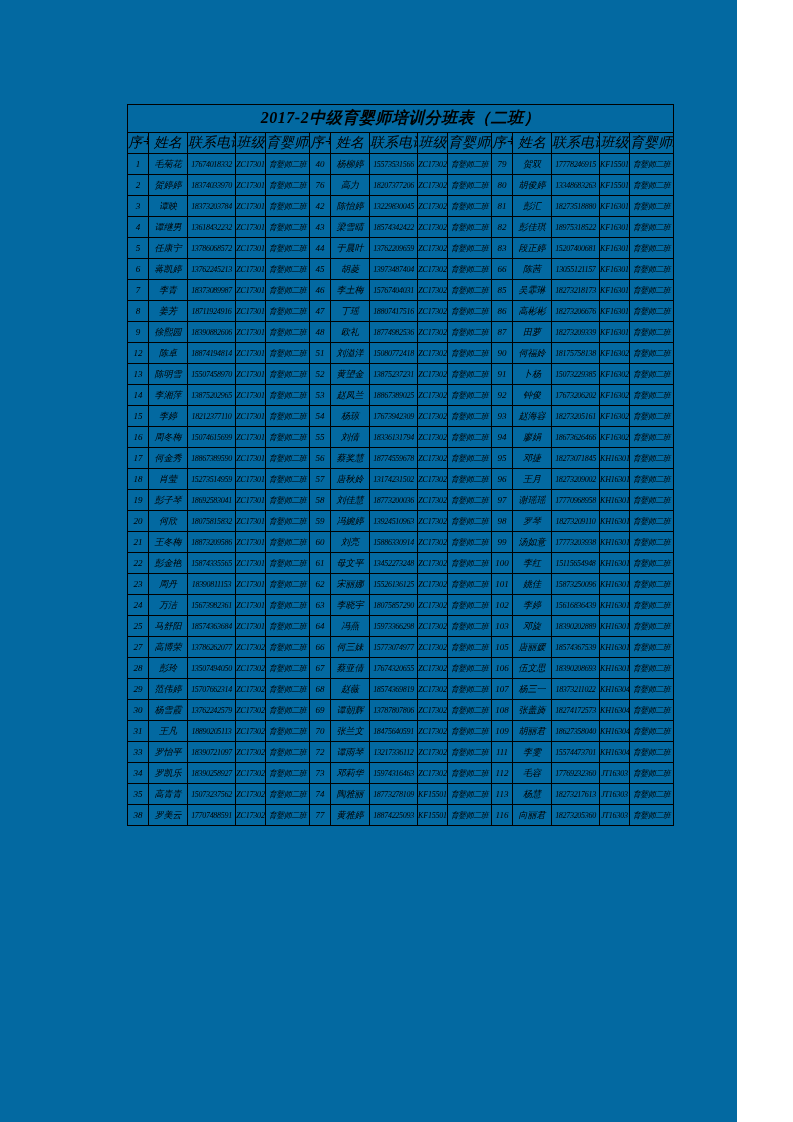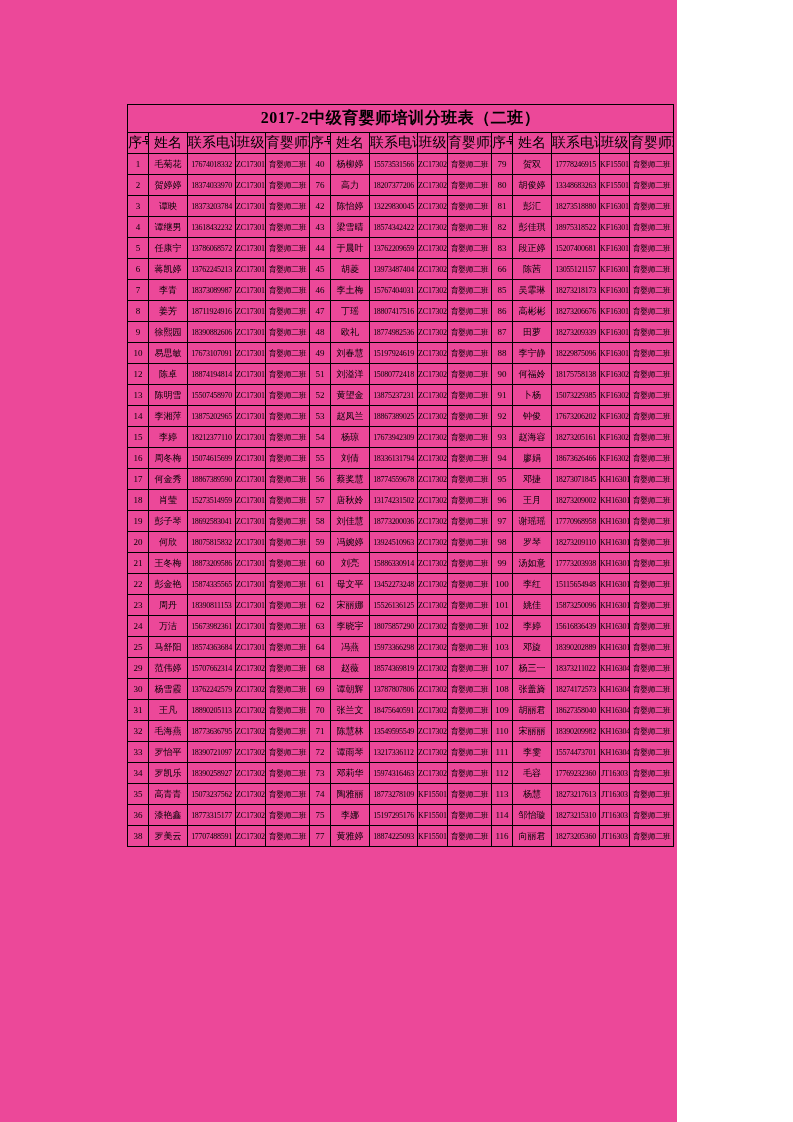--- a/index.html
+++ b/index.html
@@ -1,17 +1,17 @@
 <!DOCTYPE html>
 <html><head>
 <meta charset="utf-8">
 <style>
   html,body{margin:0;padding:0;background:#ffffff;}
-  .page{position:relative;width:677px;height:1122px;background:#ec4899;overflow:hidden;
-        font-family:"Liberation Serif","DejaVu Serif",serif;color:#000;}
+  .page{position:relative;width:737px;height:1122px;background:#0369a1;overflow:hidden;
+        font-family:"Liberation Serif","DejaVu Serif",serif;color:#000;font-style:italic;}
   .sheet{position:absolute;left:127px;top:104px;width:547px;}
   table{border-collapse:collapse;table-layout:fixed;width:547px;}
   td,th{border:1px solid #000;text-align:center;vertical-align:middle;
         padding:0;overflow:hidden;white-space:nowrap;height:20px;}
   .title-cell{font-size:16px;font-weight:bold;height:27px;letter-spacing:0.5px;
         border-bottom:1px solid #000;}
   th{font-size:14px;font-weight:normal;}
   td.c0{font-size:9px;}               
   td.c1{font-size:9px;}               
   td.c2{font-size:8px;letter-spacing:-0.3px;} 
@@ -212,37 +212,20 @@
             <td class="c2">18774982536</td>
             <td class="c3">ZC17302</td>
             <td class="c4">育婴师二班</td>
             <td class="c0">87</td>
             <td class="c1">田萝</td>
             <td class="c2">18273209339</td>
             <td class="c3">KF16301</td>
             <td class="c4">育婴师二班</td>
           </tr>
           <tr>
-            <td class="c0">10</td>
-            <td class="c1">易思敏</td>
-            <td class="c2">17673107091</td>
-            <td class="c3">ZC17301</td>
-            <td class="c4">育婴师二班</td>
-            <td class="c0">49</td>
-            <td class="c1">刘春慧</td>
-            <td class="c2">15197924619</td>
-            <td class="c3">ZC17302</td>
-            <td class="c4">育婴师二班</td>
-            <td class="c0">88</td>
-            <td class="c1">李宁静</td>
-            <td class="c2">18229875096</td>
-            <td class="c3">KF16301</td>
-            <td class="c4">育婴师二班</td>
-          </tr>
-          <tr>
             <td class="c0">12</td>
             <td class="c1">陈卓</td>
             <td class="c2">18874194814</td>
             <td class="c3">ZC17301</td>
             <td class="c4">育婴师二班</td>
             <td class="c0">51</td>
             <td class="c1">刘溢洋</td>
             <td class="c2">15080772418</td>
             <td class="c3">ZC17302</td>
             <td class="c4">育婴师二班</td>
@@ -467,20 +450,54 @@
             <td class="c2">15973366298</td>
             <td class="c3">ZC17302</td>
             <td class="c4">育婴师二班</td>
             <td class="c0">103</td>
             <td class="c1">邓旋</td>
             <td class="c2">18390202889</td>
             <td class="c3">KH16301</td>
             <td class="c4">育婴师二班</td>
           </tr>
           <tr>
+            <td class="c0">27</td>
+            <td class="c1">高博荣</td>
+            <td class="c2">13786262077</td>
+            <td class="c3">ZC17302</td>
+            <td class="c4">育婴师二班</td>
+            <td class="c0">66</td>
+            <td class="c1">何三妹</td>
+            <td class="c2">15773074977</td>
+            <td class="c3">ZC17302</td>
+            <td class="c4">育婴师二班</td>
+            <td class="c0">105</td>
+            <td class="c1">唐丽媛</td>
+            <td class="c2">18574367539</td>
+            <td class="c3">KH16301</td>
+            <td class="c4">育婴师二班</td>
+          </tr>
+          <tr>
+            <td class="c0">28</td>
+            <td class="c1">彭玲</td>
+            <td class="c2">13507494050</td>
+            <td class="c3">ZC17302</td>
+            <td class="c4">育婴师二班</td>
+            <td class="c0">67</td>
+            <td class="c1">蔡亚倩</td>
+            <td class="c2">17674320655</td>
+            <td class="c3">ZC17302</td>
+            <td class="c4">育婴师二班</td>
+            <td class="c0">106</td>
+            <td class="c1">伍文思</td>
+            <td class="c2">18390208693</td>
+            <td class="c3">KH16301</td>
+            <td class="c4">育婴师二班</td>
+          </tr>
+          <tr>
             <td class="c0">29</td>
             <td class="c1">范伟婷</td>
             <td class="c2">15707662314</td>
             <td class="c3">ZC17302</td>
             <td class="c4">育婴师二班</td>
             <td class="c0">68</td>
             <td class="c1">赵薇</td>
             <td class="c2">18574369819</td>
             <td class="c3">ZC17302</td>
             <td class="c4">育婴师二班</td>
@@ -518,37 +535,20 @@
             <td class="c2">18475640591</td>
             <td class="c3">ZC17302</td>
             <td class="c4">育婴师二班</td>
             <td class="c0">109</td>
             <td class="c1">胡丽君</td>
             <td class="c2">18627358040</td>
             <td class="c3">KH16304</td>
             <td class="c4">育婴师二班</td>
           </tr>
           <tr>
-            <td class="c0">32</td>
-            <td class="c1">毛海燕</td>
-            <td class="c2">18773636795</td>
-            <td class="c3">ZC17302</td>
-            <td class="c4">育婴师二班</td>
-            <td class="c0">71</td>
-            <td class="c1">陈慧林</td>
-            <td class="c2">13549595549</td>
-            <td class="c3">ZC17302</td>
-            <td class="c4">育婴师二班</td>
-            <td class="c0">110</td>
-            <td class="c1">宋丽丽</td>
-            <td class="c2">18390209982</td>
-            <td class="c3">KH16304</td>
-            <td class="c4">育婴师二班</td>
-          </tr>
-          <tr>
             <td class="c0">33</td>
             <td class="c1">罗怡平</td>
             <td class="c2">18390721097</td>
             <td class="c3">ZC17302</td>
             <td class="c4">育婴师二班</td>
             <td class="c0">72</td>
             <td class="c1">谭雨琴</td>
             <td class="c2">13217336112</td>
             <td class="c3">ZC17302</td>
             <td class="c4">育婴师二班</td>
@@ -582,37 +582,20 @@
             <td class="c3">ZC17302</td>
             <td class="c4">育婴师二班</td>
             <td class="c0">74</td>
             <td class="c1">陶雅丽</td>
             <td class="c2">18773278109</td>
             <td class="c3">KF15501</td>
             <td class="c4">育婴师二班</td>
             <td class="c0">113</td>
             <td class="c1">杨慧</td>
             <td class="c2">18273217613</td>
-            <td class="c3">JT16303</td>
-            <td class="c4">育婴师二班</td>
-          </tr>
-          <tr>
-            <td class="c0">36</td>
-            <td class="c1">漆艳鑫</td>
-            <td class="c2">18773315177</td>
-            <td class="c3">ZC17302</td>
-            <td class="c4">育婴师二班</td>
-            <td class="c0">75</td>
-            <td class="c1">李娜</td>
-            <td class="c2">15197295176</td>
-            <td class="c3">KF15501</td>
-            <td class="c4">育婴师二班</td>
-            <td class="c0">114</td>
-            <td class="c1">邹怡璇</td>
-            <td class="c2">18273215310</td>
             <td class="c3">JT16303</td>
             <td class="c4">育婴师二班</td>
           </tr>
           <tr>
             <td class="c0">38</td>
             <td class="c1">罗美云</td>
             <td class="c2">17707488591</td>
             <td class="c3">ZC17302</td>
             <td class="c4">育婴师二班</td>
             <td class="c0">77</td>

